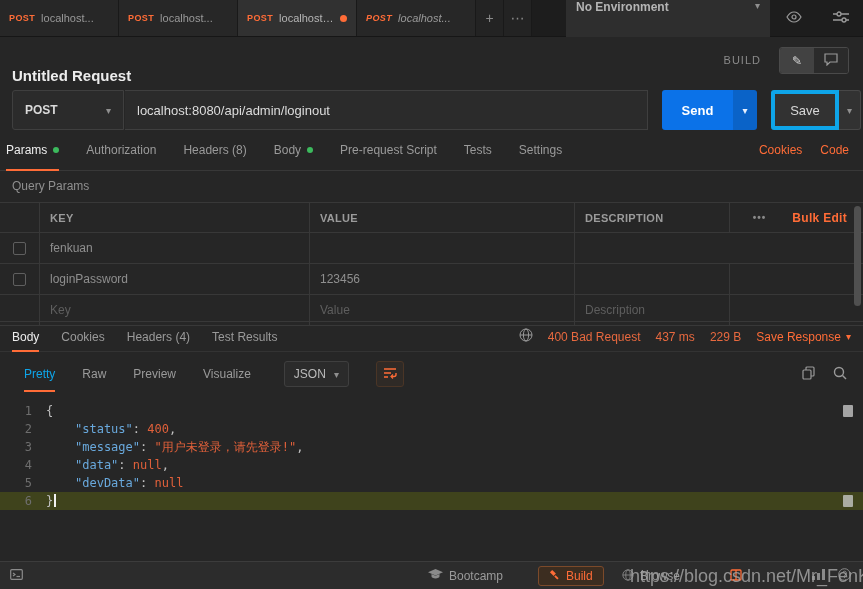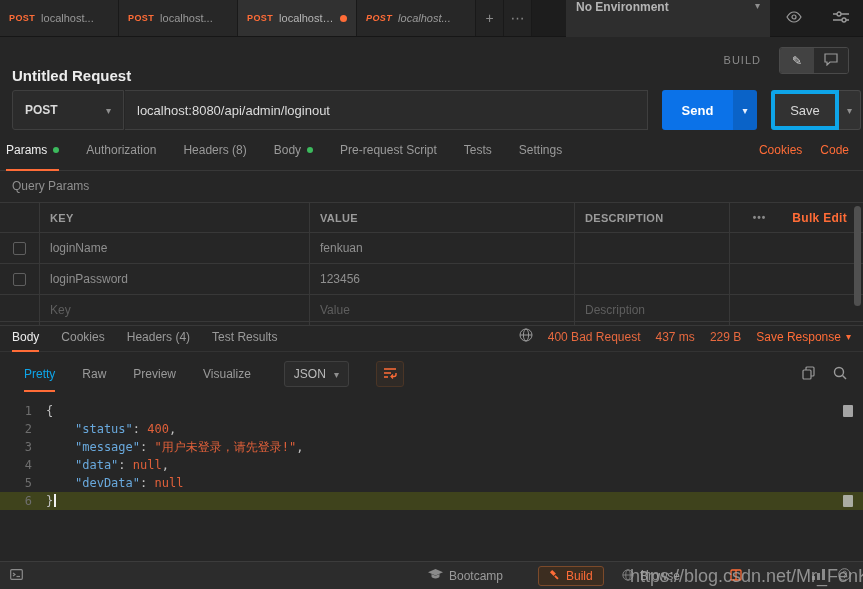--- a/index.html
+++ b/index.html
@@ -229,21 +229,20 @@
     <div class="pcell">DESCRIPTION</div>
     <div class="pcell last">
       <span class="more-dots">•••</span>
       <span class="orange-link">Bulk Edit</span>
     </div>
   </div>
   <div class="prow">
     <div class="pcell cb">
         <span class="checkbox"></span>
       </div>
-    <div class="pcell">loginName</div>
     <div class="pcell">fenkuan</div>
     <div class="pcell"></div>
     <div class="pcell last"></div>
   </div>
   <div class="prow">
     <div class="pcell cb">
         <span class="checkbox"></span>
       </div>
     <div class="pcell">loginPassword</div>
     <div class="pcell">123456</div>

